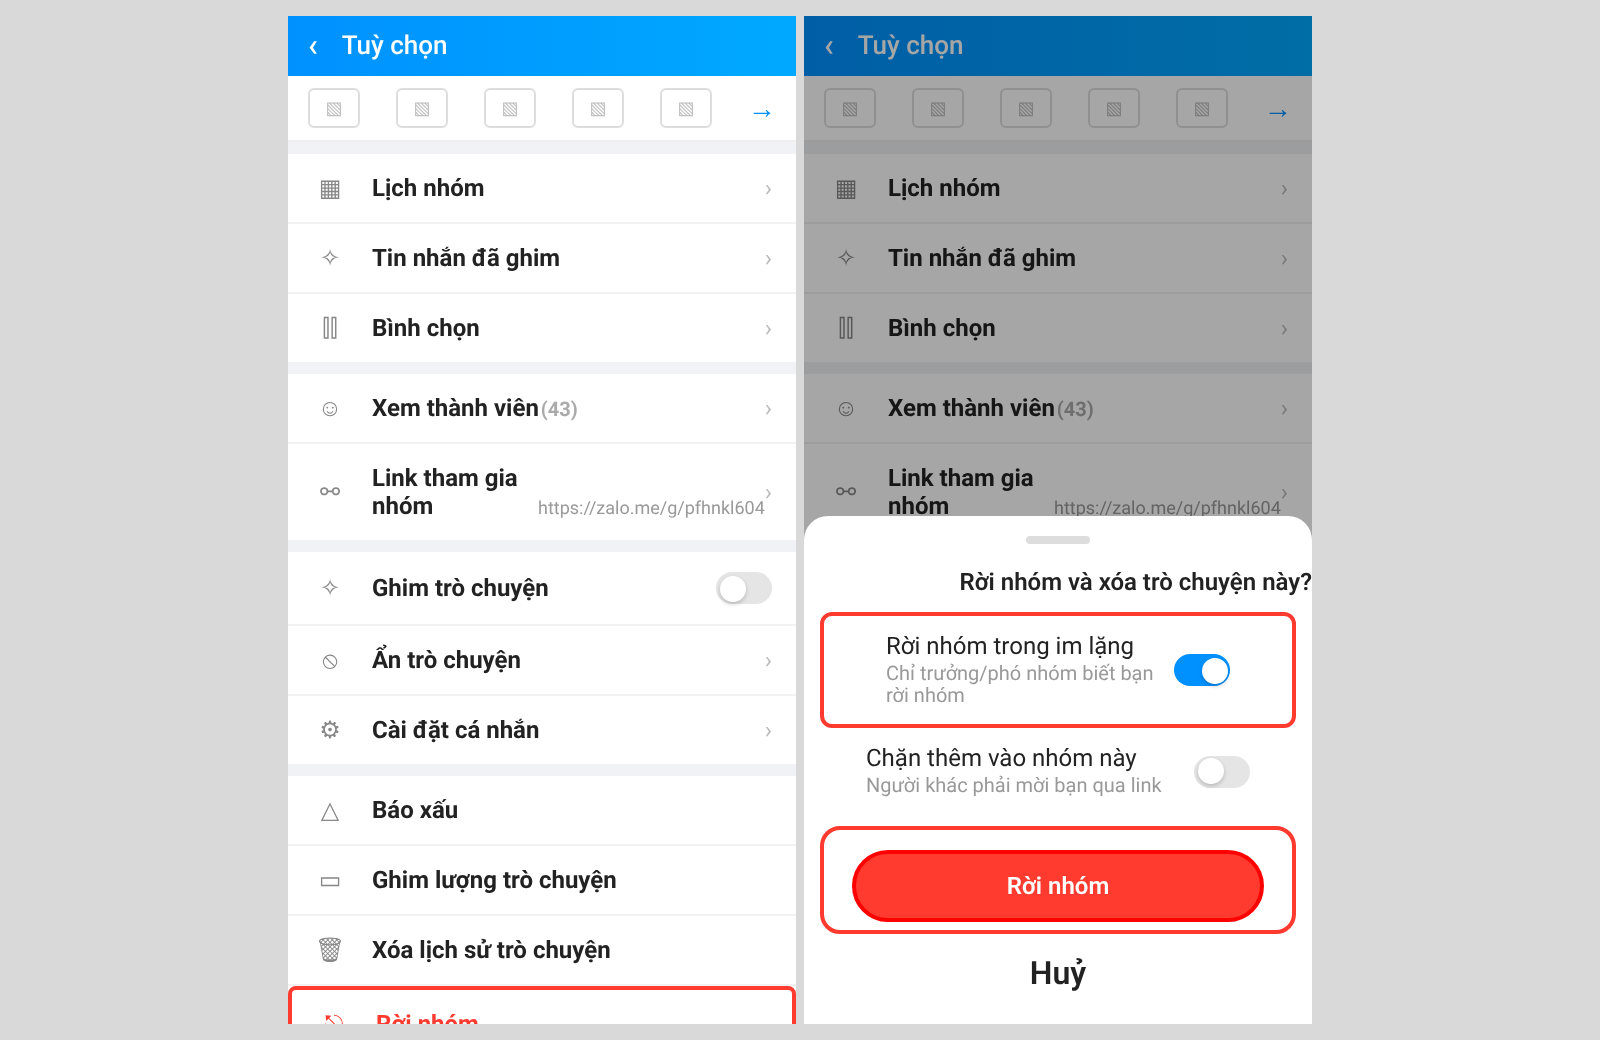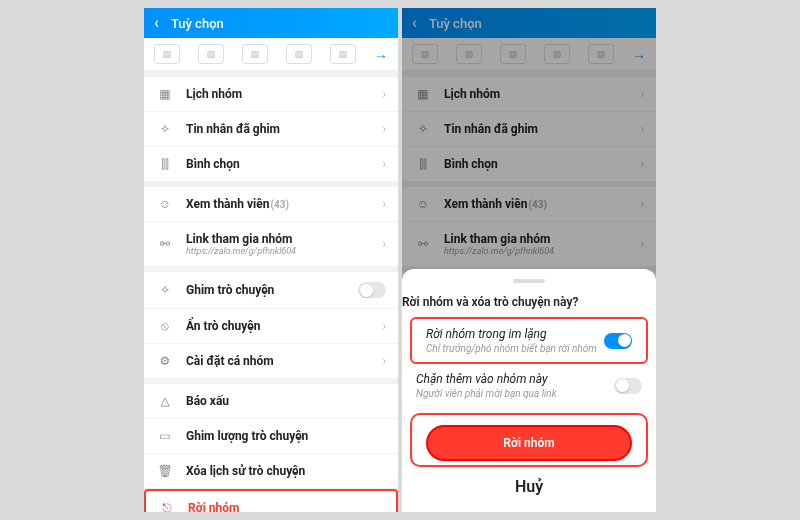--- a/index.html
+++ b/index.html
@@ -60,21 +60,21 @@
   .row:last-child { border-bottom: none; }
   .row .ico {
     width: 18px;
     color: #888;
     margin-right: 12px;
     font-size: 12px;
     flex-shrink: 0;
     text-align: center;
   }
   .row .txt { flex: 1; color: #222; font-size: 12px; font-weight: bold; }
-  .row .sub { color: #999; font-size: 9px; margin-top: 0; display:block;font-style:italic;}
+  .row .sub { color: #999; font-size: 9px; margin-top: 18px; display:block;}
   .row .chev { color: #bbb; font-size: 12px; }
   .row .muted { color:#aaa; margin-left:1px; font-size:10px;}
   .toggle {
     width: 28px; height: 16px; border-radius: 8px;
     background: #e5e5e5; position: relative;
   }
   .toggle.on { background: #0091ff; }
   .toggle::after {
     content:""; position:absolute; width:13px; height:13px; border-radius:50%;
     background:#fff; top:1.5px; left:1.5px;
@@ -85,38 +85,38 @@
   .row.highlight { border: 2px solid #ff3b30; border-radius: 4px; }
   .overlay {
     position: absolute; inset: 0; background: rgba(0,0,0,.35);
   }
   .sheet {
     position: absolute; left:0; right:0; bottom:0;
     background: #fff; border-radius: 12px 12px 0 0;
     padding: 10px 0 8px;
   }
   .grabber { width:32px; height:4px; background:#ddd; border-radius:2px; margin:0 auto 8px;}
-  .sheet-title { text-align:left; font-weight:600; font-size:12px; padding:4px 0 8px; color:#222;}
+  .sheet-title { text-align:right; font-weight:600; font-size:12px; padding:4px 0 8px; color:#222;}
   .sheet-row {
-    padding: 8px 14px;
-    display:flex; align-items:center;font-style:italic;
+    padding: 8px 31px;
+    display:flex; align-items:center;
   }
   .sheet-row .tcol { flex:1; }
   .sheet-row .lbl { font-size:12px; color:#222; }
   .sheet-row .desc { font-size:10px; color:#999; margin-top:2px;}
   .sheet-row.boxed { border:2px solid #ff3b30; border-radius:6px; margin:0 8px;}
   .leave-btn {
     margin: 8px 12px 2px;
     background: #ff3b30; color:#fff; text-align:center;
     padding: 9px; border-radius: 18px; font-size:12px; font-weight:600;
     border:2px solid #ff0000;
   }
   .leave-wrap { border:2px solid #ff3b30; border-radius:10px; margin:6px 8px 2px; padding:2px;}
   .cancel { text-align:center; padding:8px; font-size:16px; font-weight:600; color:#222;}
-  .rowcol { display:flex; flex-direction:column; flex:1; }
+  .rowcol { display:flex; flex:1; }
 </style>
 </head>
 <body>
 
 <div class="phone">
   <div class="header">
     <span class="back">‹</span>
     <span>Tuỳ chọn</span>
   </div>
   <div class="thumbs">
@@ -170,21 +170,21 @@
       <span class="txt">Ghim trò chuyện</span>
       <span class="toggle"></span>
     </div>
     <div class="row">
       <span class="ico">⦸</span>
       <span class="txt">Ẩn trò chuyện</span>
       <span class="chev">›</span>
     </div>
     <div class="row">
       <span class="ico">⚙</span>
-      <span class="txt">Cài đặt cá nhóm</span>
+      <span class="txt">Cài đặt cá nhắn</span>
       <span class="chev">›</span>
     </div>
   </div>
 
   <div class="section">
     <div class="row">
       <span class="ico">△</span>
       <span class="txt">Báo xấu</span>
     </div>
     <div class="row">
@@ -270,21 +270,21 @@
       <div class="tcol">
         <div class="lbl">Rời nhóm trong im lặng</div>
         <div class="desc">Chỉ trưởng/phó nhóm biết bạn rời nhóm</div>
       </div>
       <span class="toggle on"></span>
     </div>
 
     <div class="sheet-row">
       <div class="tcol">
         <div class="lbl">Chặn thêm vào nhóm này</div>
-        <div class="desc">Người viên phải mời bạn qua link</div>
+        <div class="desc">Người khác phải mời bạn qua link</div>
       </div>
       <span class="toggle"></span>
     </div>
 
     <div class="leave-wrap">
       <div class="leave-btn">Rời nhóm</div>
     </div>
     <div class="cancel">Huỷ</div>
   </div>
 </div>

